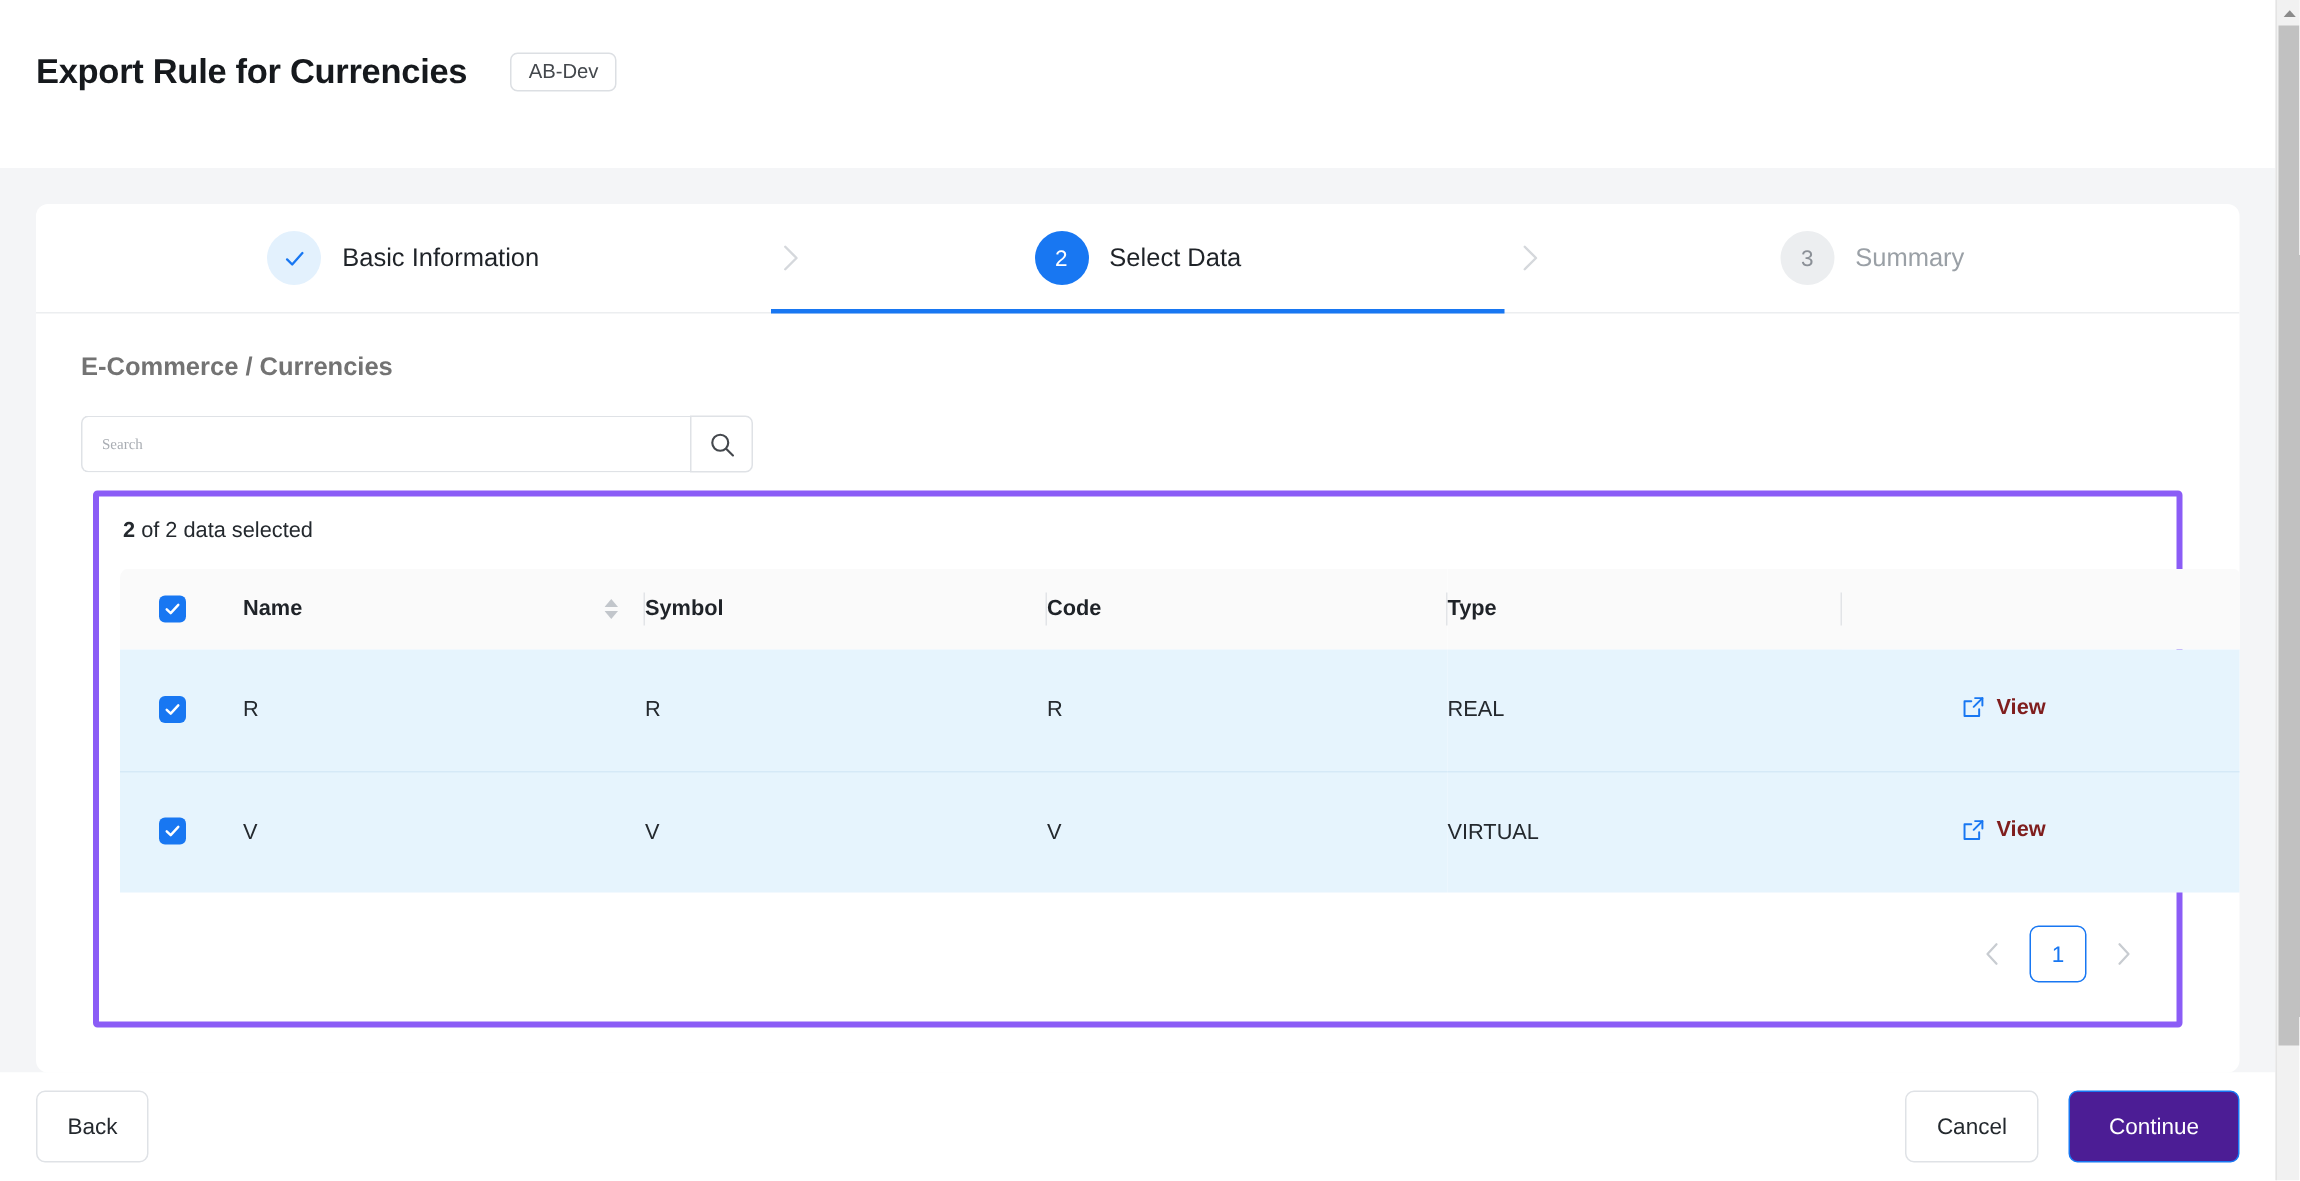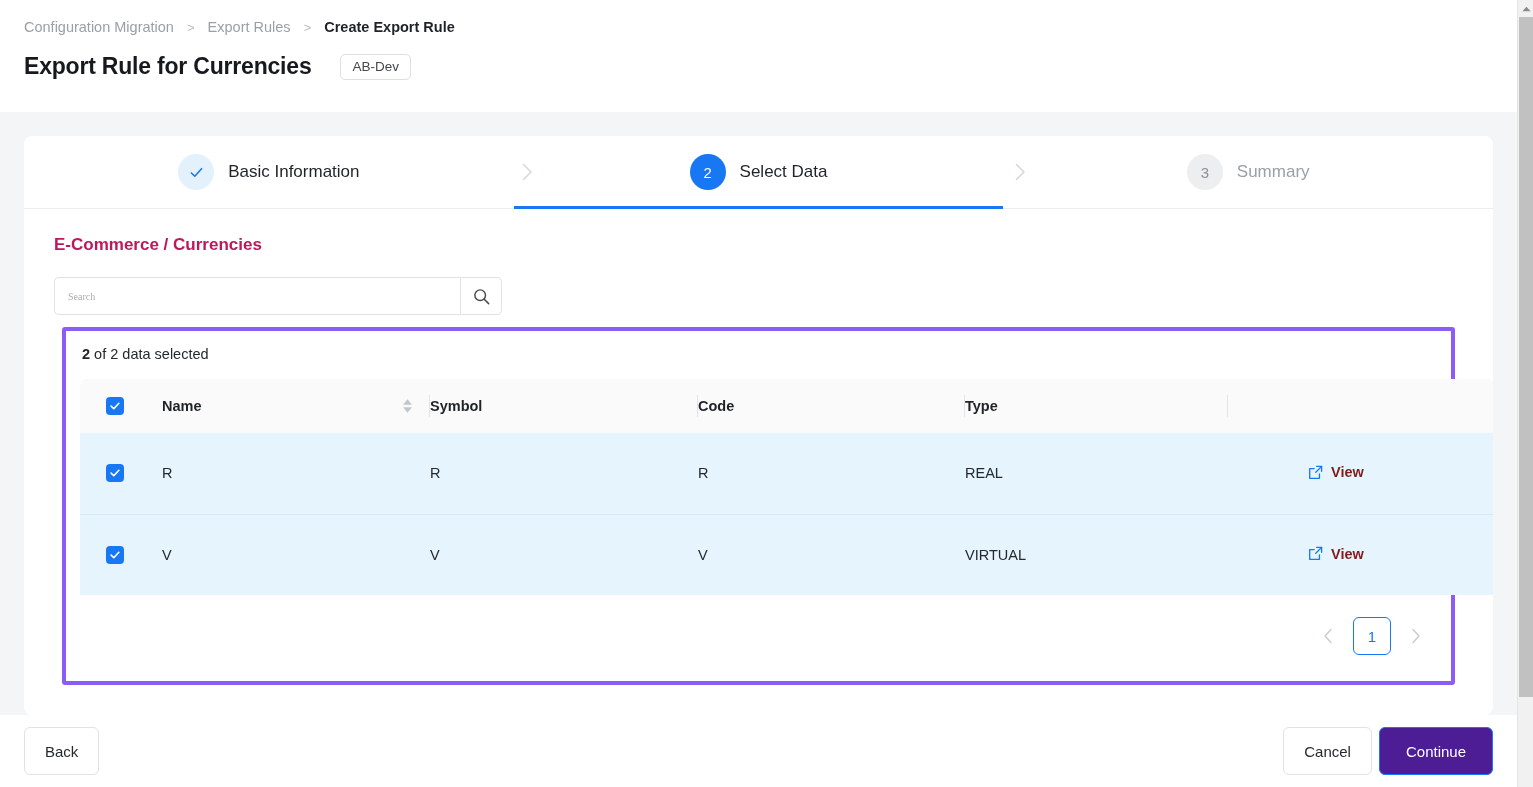--- a/index.html
+++ b/index.html
@@ -94,21 +94,21 @@
     width: 20px;
     display: flex; align-items: center; justify-content: center;
     color: #d5d8dc;
   }
   .chev-1 { left: 493px; }
   .chev-2 { left: 986px; }
   .chev-glyph { display: block; width: 11px; height: 18px; }
 
   
   .section { padding: 26px 30px 0 30px; }
-  .section-title { font-size: 17px; font-weight: 700; color: #be185d; }
+  .section-title { font-size: 17px; font-weight: 700; color: #737373; }
 
   .search-wrap { display: flex; margin-top: 22px; width: 448px; height: 38px; }
   .search-input {
     flex: 1;
     border: 1px solid #dfe2e6;
     border-right: none;
     border-radius: 5px 0 0 5px;
     padding: 0 13px;
     font-size: 10px;
     font-family: Liberation Serif, serif;
@@ -218,21 +218,21 @@
     height: 48px;
     border-radius: 6px;
     font-size: 15px;
     font-family: "Liberation Sans", sans-serif;
     cursor: pointer;
     padding: 0 20px;
     display: inline-flex; align-items: center; justify-content: center;
   }
   .btn-ghost { background: #fff; border: 1px solid #dfe2e6; color: #24292e; }
   .btn-primary { background: #4c1d95; border: 1px solid #1877f2; color: #fff; padding: 0 26px; }
-  .footer-right { margin-left: auto; display: flex; gap: 7px; }
+  .footer-right { margin-left: auto; display: flex; gap: 20px; }
 
   
   .scrollbar {
     position: absolute;
     right: 0; top: 0;
     width: 16px; height: 787px;
     background: #f1f1f1;
     border-left: 1px solid #e4e4e4;
   }
   .sb-btn {
@@ -248,27 +248,20 @@
     background: #c1c1c1;
     cursor: pointer;
   }
 </style>
 </head>
 <body>
 
 <div class="page">
 
   <div class="header">
-    <div class="breadcrumb">
-      <span class="crumb">Configuration Migration</span>
-      <span class="sep">&gt;</span>
-      <span class="crumb">Export Rules</span>
-      <span class="sep">&gt;</span>
-      <span class="crumb current">Create Export Rule</span>
-    </div>
     <div class="title-row">
       <div class="page-title">Export Rule for Currencies</div>
       <div class="env-badge">AB-Dev</div>
     </div>
   </div>
 
   <div class="body-area">
     <div class="card">
 
       <div class="stepper">

